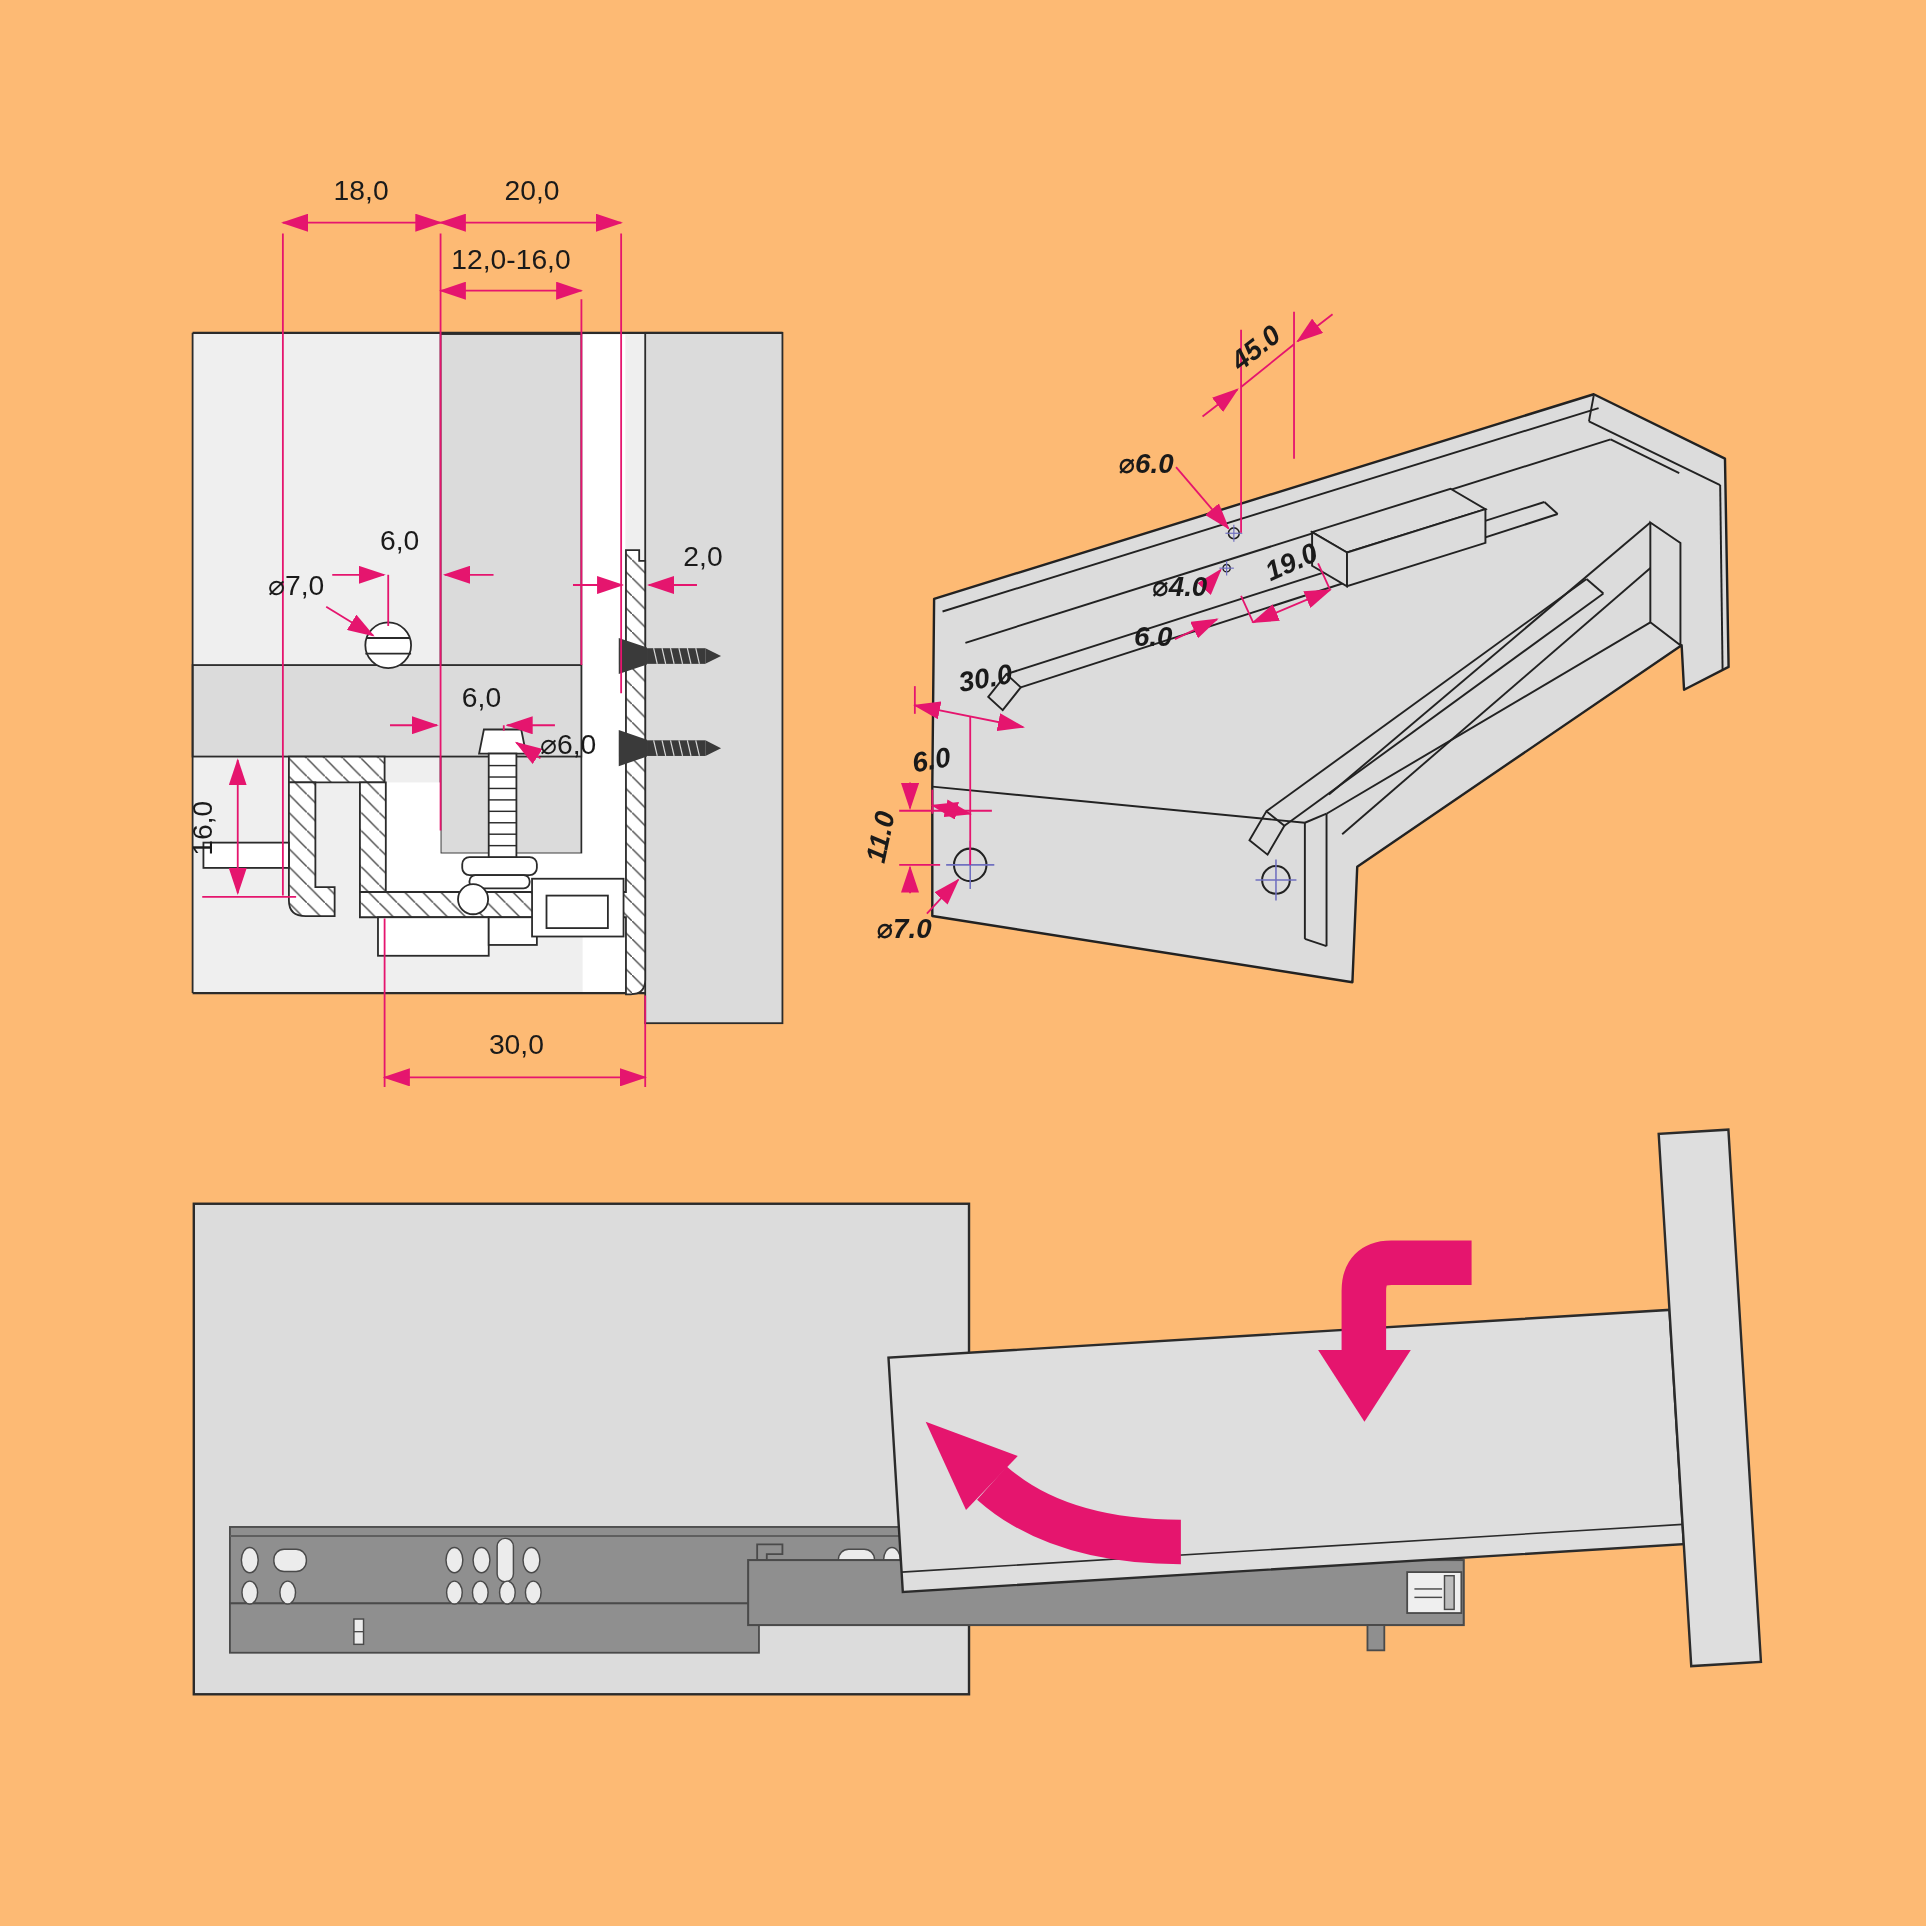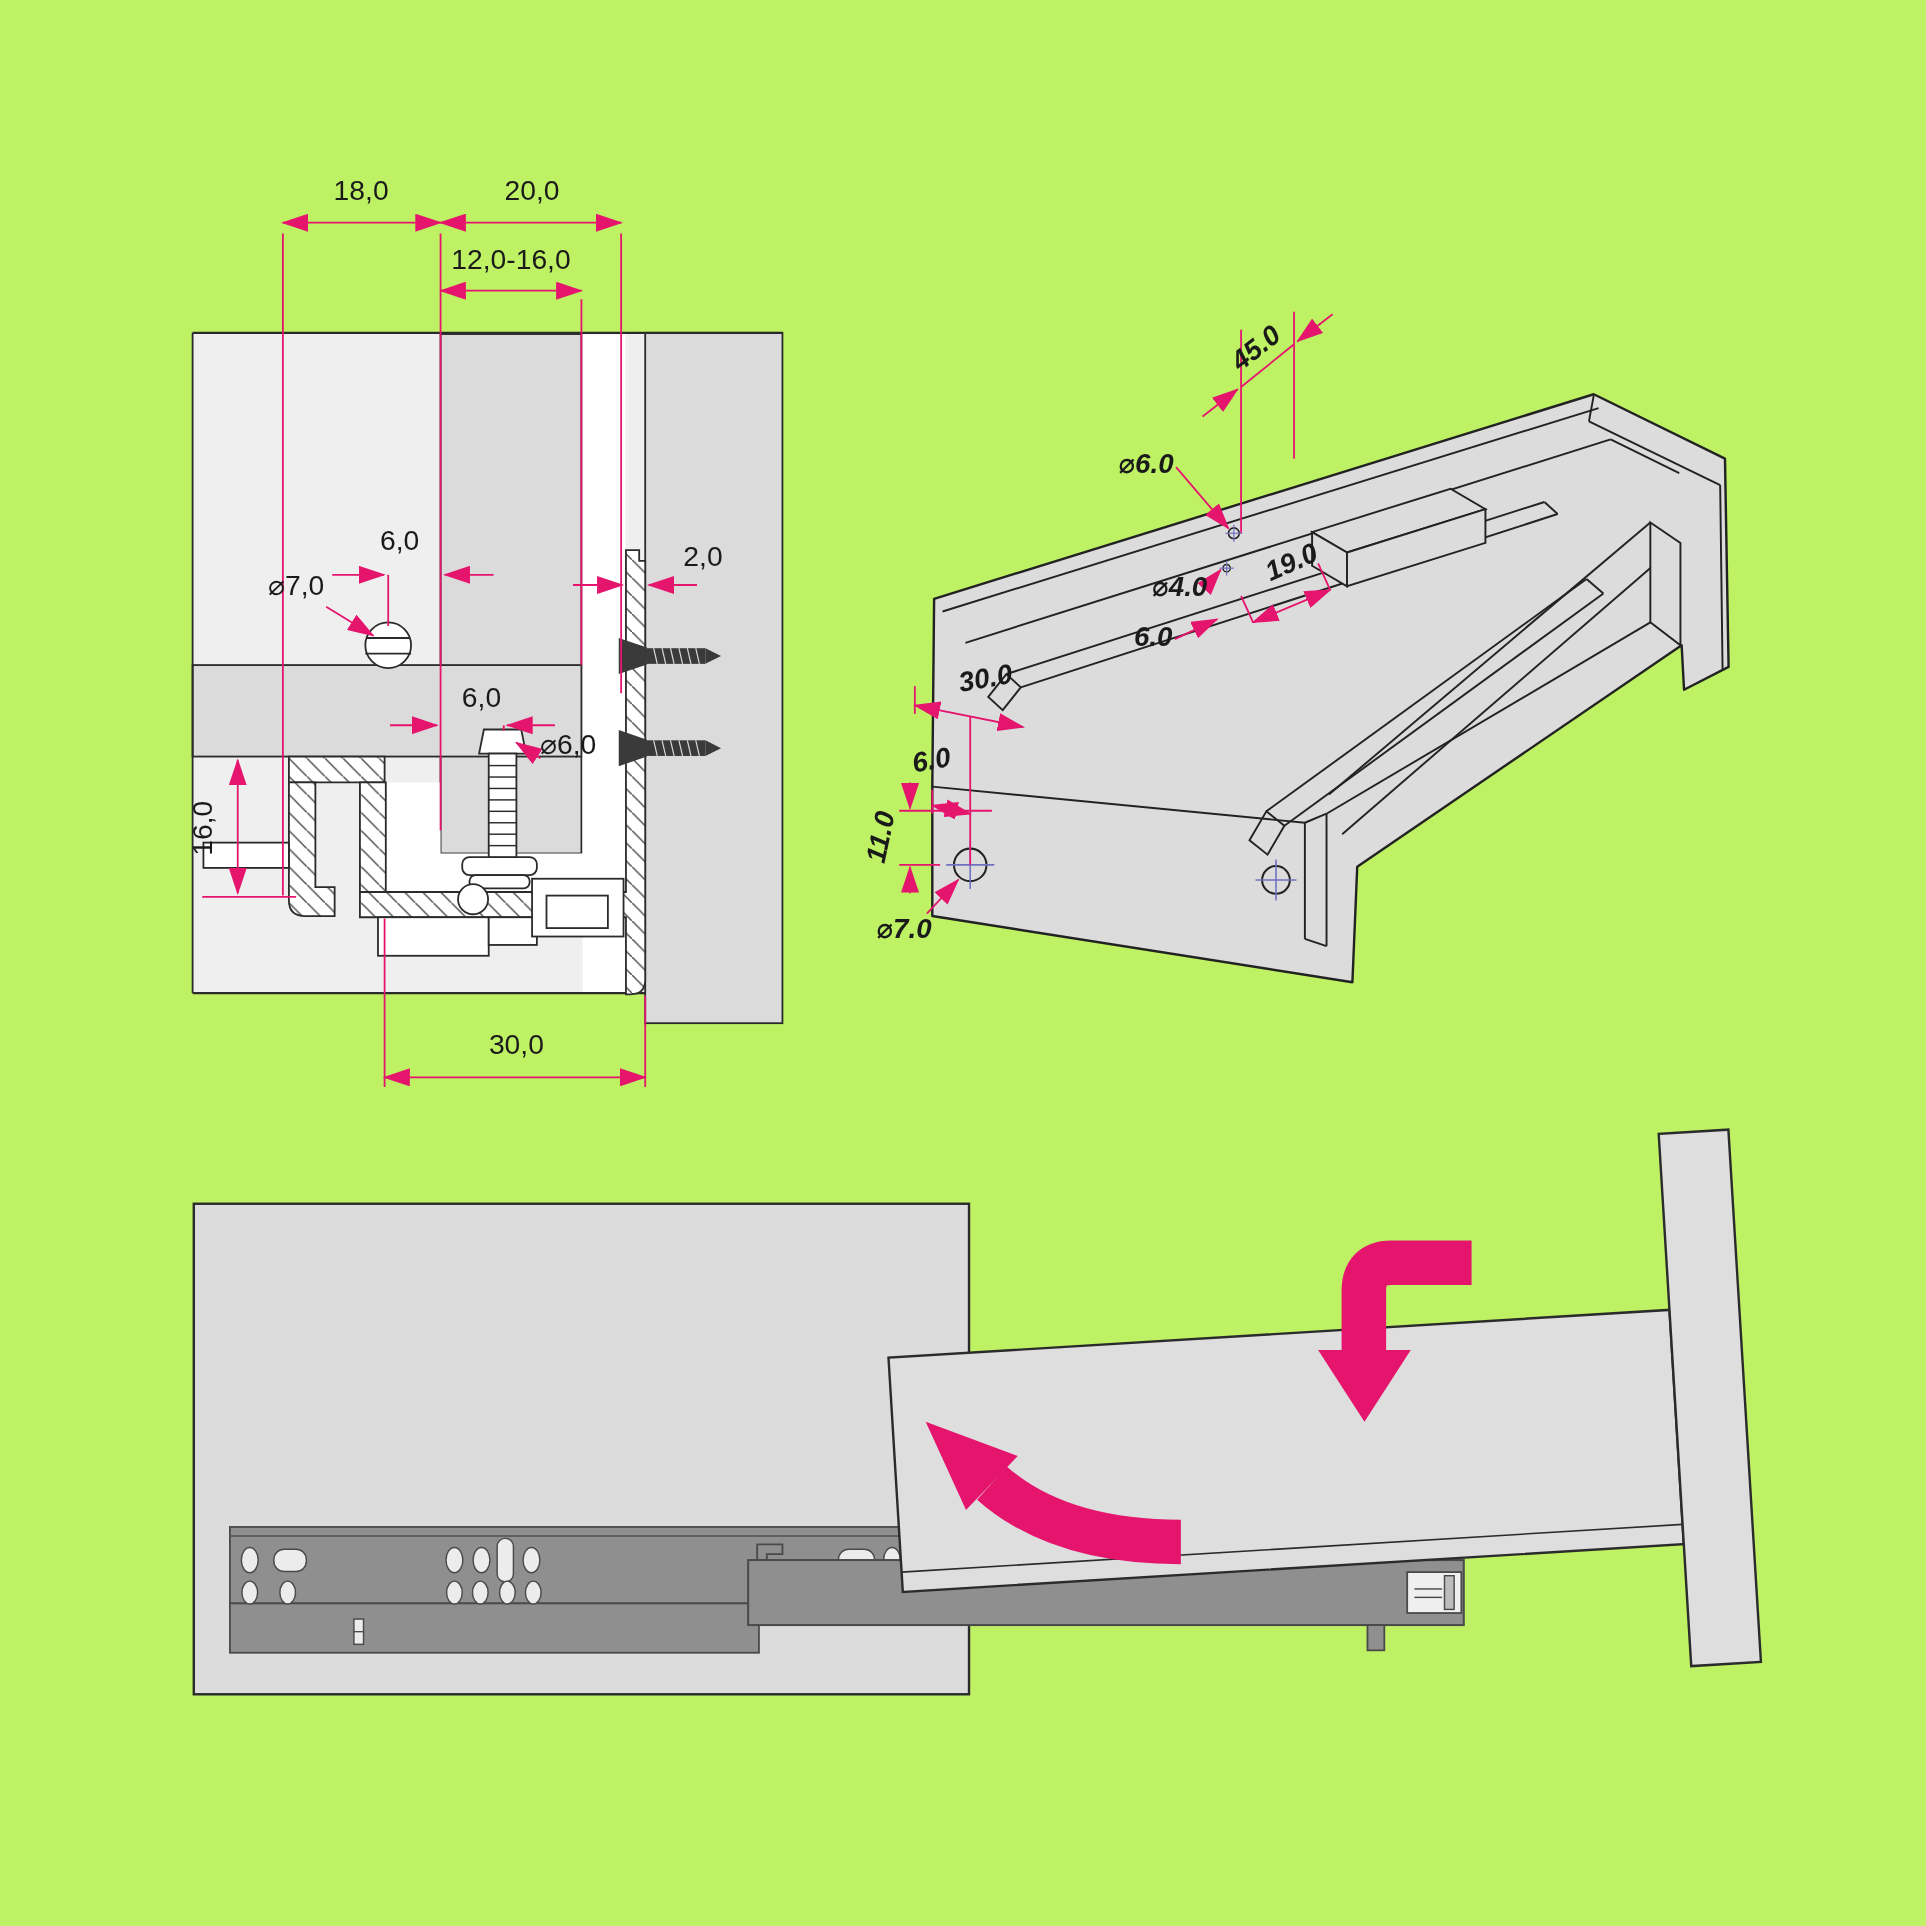--- a/index.html
+++ b/index.html
@@ -1,16 +1,16 @@
 <!DOCTYPE html>
 <html style="font-size:9.6px"><head>
 <meta charset="utf-8">
 <style>
   html,body{margin:0;padding:0;background:#ffffff;}
-  .stage{width:1926px;height:1926px;position:relative;background:#bef264;}
+  .stage{width:1926px;height:1926px;position:relative;background:#fdba74;}
   svg{display:block;}
   text{font-family:"Liberation Sans","DejaVu Sans",sans-serif;fill:#1a1a1a;}
   .dim{font-size:47px;}
   .dimI{font-size:46px;font-style:italic;font-weight:700;}
 </style>
 </head>
 <body>
 
 <div class="stage">
 <svg width="1926" height="1926" viewBox="0 0 3200 3200">

